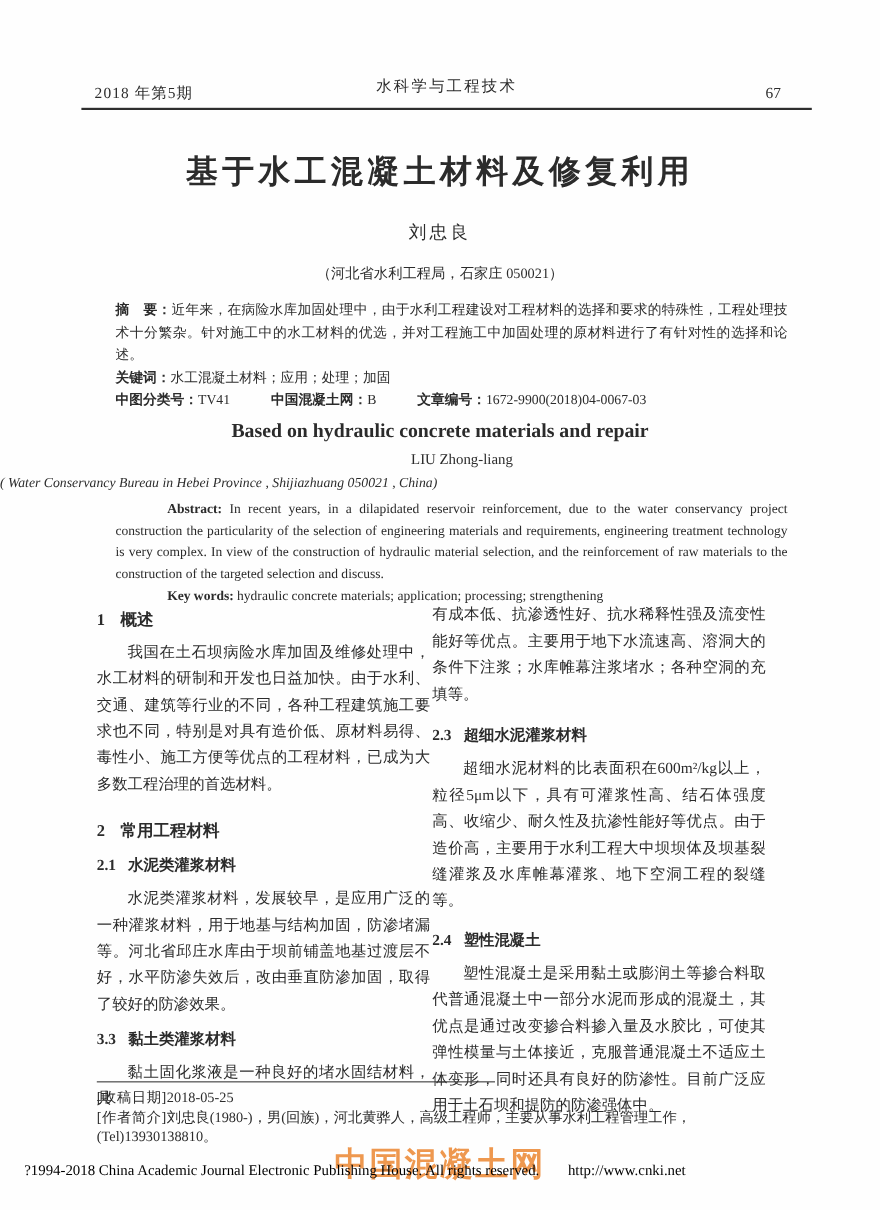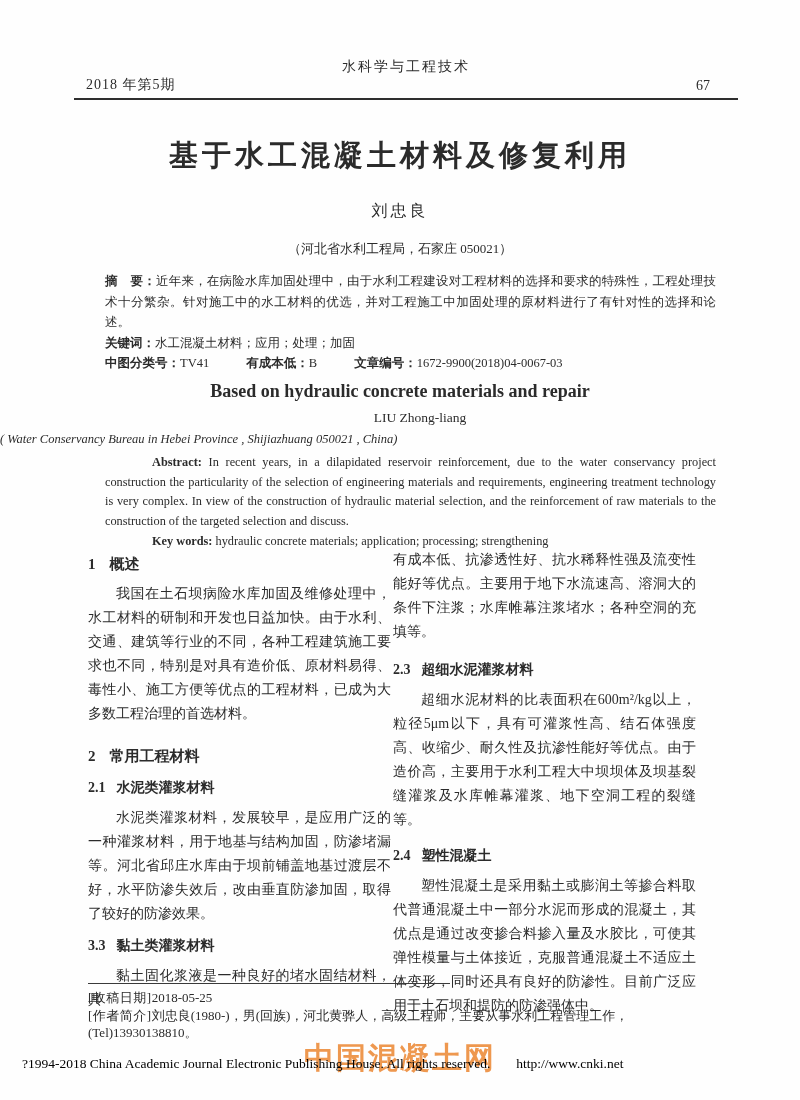--- a/index.html
+++ b/index.html
@@ -10,21 +10,21 @@
     font-family:"Liberation Serif","DejaVu Serif",serif;
     color:#2b2b2b;
   }
   
   .jheader {
     position:absolute; left:74px; right:62px; top:74px;
     border-bottom:2px solid #2e2e2e; padding-bottom:5px;
     font-size:14px; height:26px;
   }
   .jheader .issue { position:absolute; left:12px; bottom:4px; letter-spacing:1px; }
-  .jheader .jname { position:absolute; left:50%; transform:translateX(-50%); bottom:22px; letter-spacing:2px; }
+  .jheader .jname { position:absolute; left:50%; transform:translateX(-50%); bottom:10px; letter-spacing:2px; }
   .jheader .pageno { position:absolute; right:28px; bottom:4px; }
   
   .title { position:absolute; top:136px; left:0; width:100%; text-align:center;
            font-size:29px; font-weight:bold; letter-spacing:4px; }
   .author { position:absolute; top:201px; left:0; width:100%; text-align:center;
             font-size:16px; letter-spacing:3px; }
   .affil { position:absolute; top:240px; left:0; width:100%; text-align:center; font-size:13px; }
   
   .cn-meta { position:absolute; left:105px; right:84px; top:271px;
              font-size:12.5px; line-height:20.5px; text-align:justify; }
@@ -78,21 +78,21 @@
 
   <div class="title">基于水工混凝土材料及修复利用</div>
   <div class="author">刘忠良</div>
   <div class="affil">（河北省水利工程局，石家庄 050021）</div>
 
   <div class="cn-meta">
     <div><span class="lbl">摘　要：</span><span>近年来，在病险水库加固处理中，由于水利工程建设对工程材料的选择和要求的特殊性，工程处理技术十分繁杂。针对施工中的水工材料的优选，并对工程施工中加固处理的原材料进行了有针对性的选择和论述。</span></div>
     <div><span class="lbl">关键词：</span><span>水工混凝土材料；应用；处理；加固</span></div>
     <div class="idline">
       <span class="seg"><span class="lbl">中图分类号：</span><span>TV41</span></span><span class="gap"></span>
-      <span class="seg"><span class="lbl">有成本低：</span><span>B</span></span><span class="gap"></span>
+      <span class="seg"><span class="lbl">中国混凝土网：</span><span>B</span></span><span class="gap"></span>
       <span class="seg"><span class="lbl">文章编号：</span><span>1672-9900(2018)04-0067-03</span></span>
     </div>
   </div>
 
   <div class="en-title">Based on hydraulic concrete materials and repair</div>
   <div class="en-author">LIU Zhong-liang</div>
   <div class="en-affil">( Water Conservancy Bureau in Hebei Province , Shijiazhuang 050021 , China)</div>
   <div class="en-abs">
     <div><span class="lbl">Abstract:</span> <span>In recent years, in a dilapidated reservoir reinforcement, due to the water conservancy project construction the particularity of the selection of engineering materials and requirements, engineering treatment technology is very complex. In view of the construction of hydraulic material selection, and the reinforcement of raw materials to the construction of the targeted selection and discuss.</span></div>
     <div class="kw"><span class="lbl">Key words:</span> <span>hydraulic concrete materials; application; processing; strengthening</span></div>

